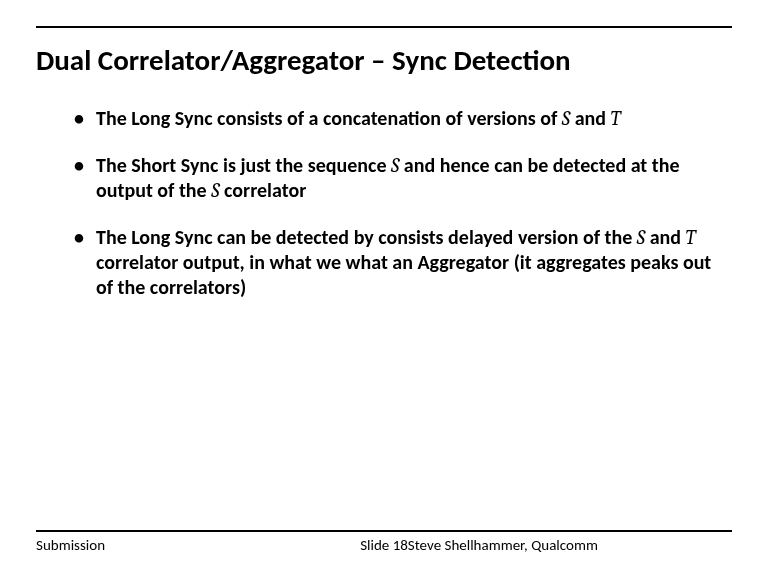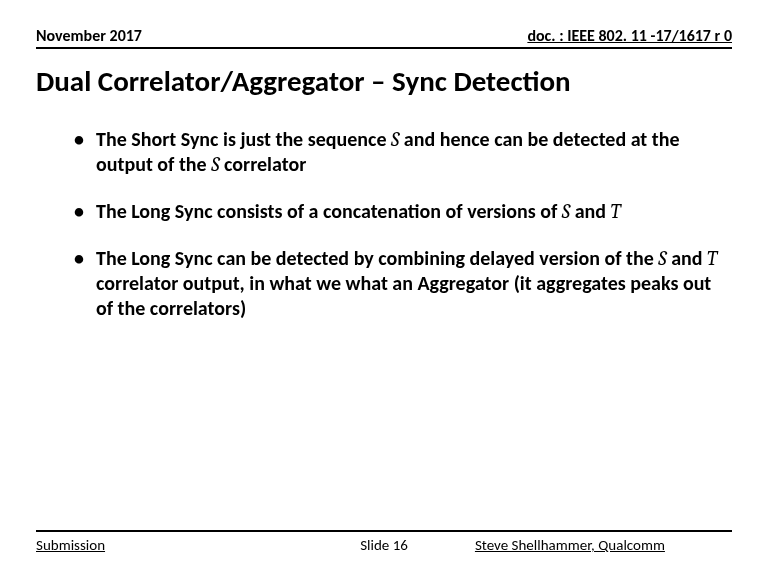--- a/index.html
+++ b/index.html
@@ -74,51 +74,47 @@
       height: 2px;
       background: #000;
       margin-bottom: 4px;
     }
     .footer-row {
       display: flex;
       justify-content: space-between;
       align-items: center;
       font-size: 15px;
     }
-    .footer-left, .footer-right { flex: 1; text-decoration: underline; }
+    .footer-left, .footer-right { flex: 1; }
     .footer-center { flex: 0 0 auto; text-align: center; }
-    .footer-right { text-align: center; }
+    .footer-right { text-align: left; }
   </style>
 </head>
 <body>
 
 <div class="slide">
 
-  <div class="header-row">
-    <span>November 2017</span>
-    <span class="doc-id">doc. : IEEE 802. 11 -17/1617 r 0</span>
-  </div>
   <div class="header-rule"></div>
 
   <h1 class="title">Dual Correlator/Aggregator – Sync Detection</h1>
 
   <ul class="bullets">
     <li>
+      <span>The Long Sync consists of a concatenation of versions of </span><span class="mathit">S</span><span> and </span><span class="mathit">T</span><span></span>
+    </li>
+    <li>
       <span>The Short Sync is just the sequence </span><span class="mathit">S</span><span> and hence can be detected at the output of the </span><span class="mathit">S</span><span> correlator</span>
     </li>
     <li>
-      <span>The Long Sync consists of a concatenation of versions of </span><span class="mathit">S</span><span> and </span><span class="mathit">T</span><span></span>
-    </li>
-    <li>
-      <span>The Long Sync can be detected by combining delayed version of the </span><span class="mathit">S</span><span> and </span><span class="mathit">T</span><span> correlator output, in what we what an Aggregator (it aggregates peaks out of the correlators)</span>
+      <span>The Long Sync can be detected by consists delayed version of the </span><span class="mathit">S</span><span> and </span><span class="mathit">T</span><span> correlator output, in what we what an Aggregator (it aggregates peaks out of the correlators)</span>
     </li>
   </ul>
 
   <div class="footer">
     <div class="footer-rule"></div>
     <div class="footer-row">
       <span class="footer-left">Submission</span>
-      <span class="footer-center">Slide 16</span>
+      <span class="footer-center">Slide 18</span>
       <span class="footer-right">Steve Shellhammer, Qualcomm</span>
     </div>
   </div>
 
 </div>
 
 </body></html>

